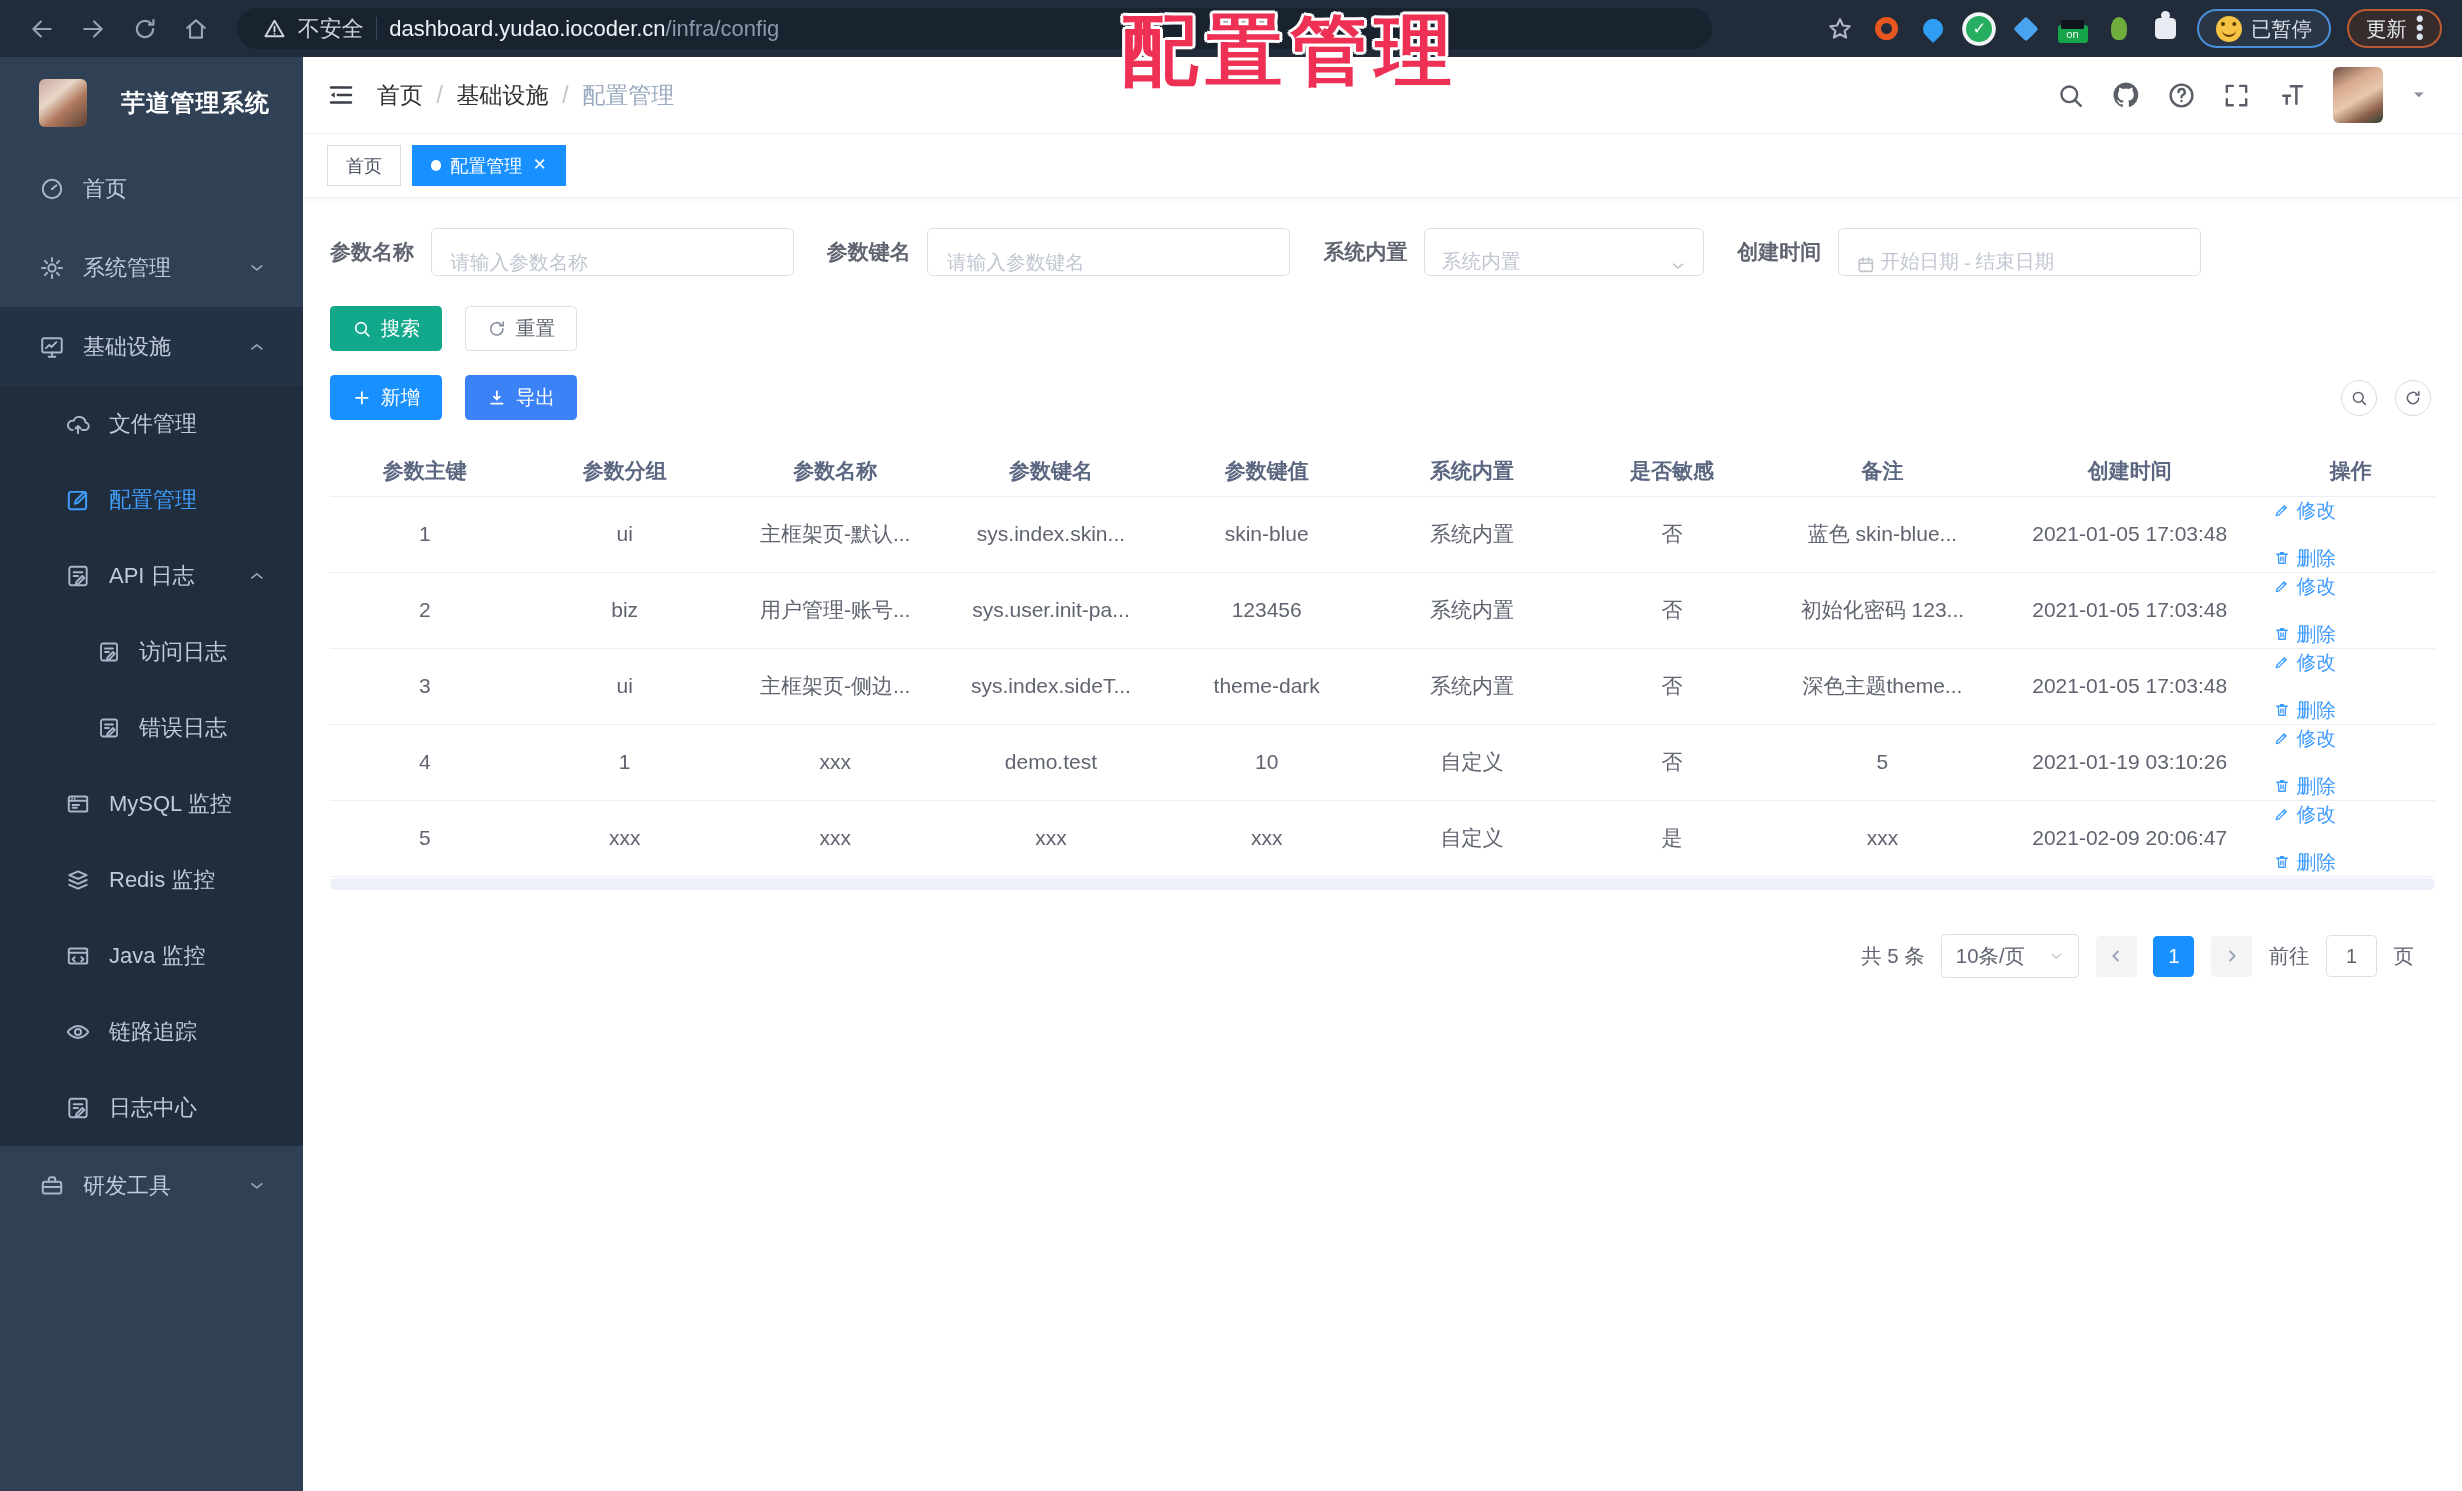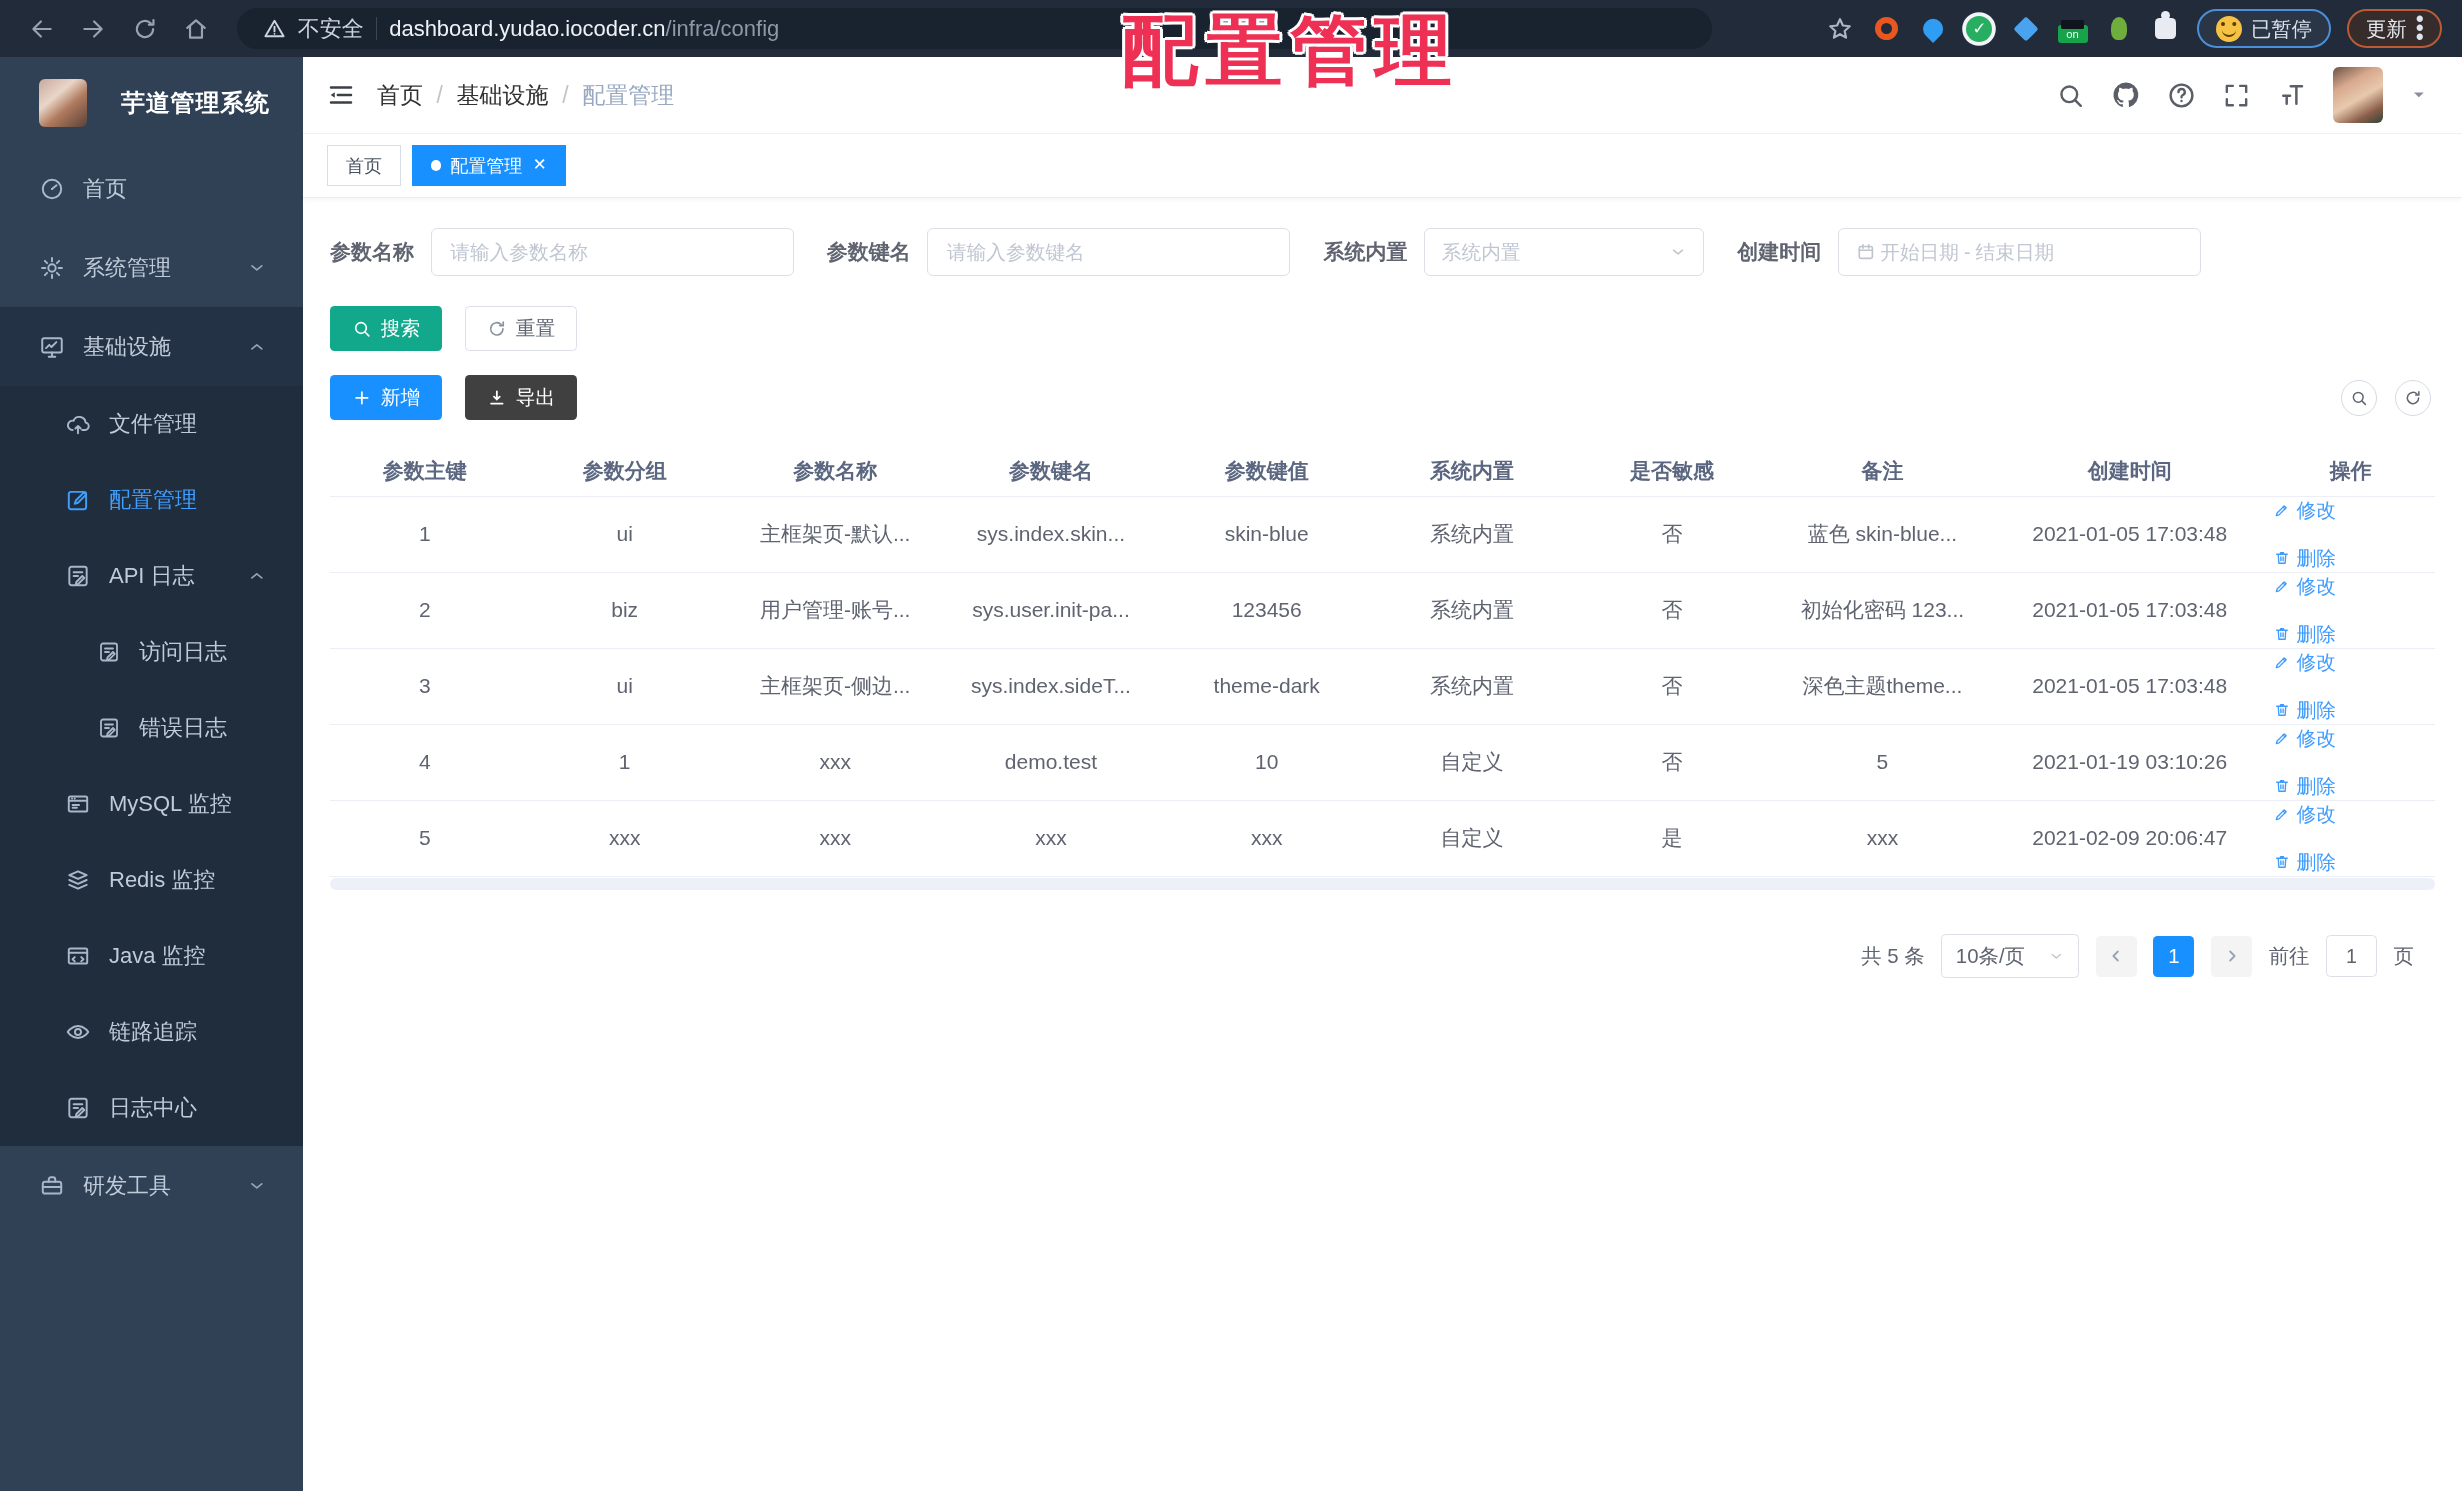--- a/index.html
+++ b/index.html
@@ -89,37 +89,37 @@
   .tag.active { background:#1890ff; border-color:#1890ff; color:#fff; }
   .tag-dot { width:10.6px; height:10.6px; border-radius:50%; background:#fff; }
   .tag-close { font-size:16.6px; line-height:1; margin-left:1.5px; }
 
   
   .content { padding:30px 27px 0 27px; position:relative; }
   .filter-row { display:flex; align-items:center; gap:16.6px; flex-wrap:nowrap; }
   .f-label { font-size:21px; font-weight:700; color:#5f6470; white-space:nowrap; }
   .f-group { display:flex; align-items:center; gap:16.6px; margin-right:16.6px; }
   .tbox { height:48px; border:0.8px solid #dcdfe6; border-radius:6px; background:#fff;
-    display:flex; align-items:center; padding:0 16.6px; font-size:19.7px; color:#bfc4cf; }
+    display:flex; align-items:flex-end; padding:0 16.6px; font-size:19.7px; color:#bfc4cf; }
   .tbox input { border:none; outline:none; font-size:19.7px; width:100%; background:transparent; color:#606266;
     font-family:inherit; }
   .tbox input::placeholder { color:#c0c6d2; }
   .w-input { width:363px; }
   .w-select { width:280px; justify-content:space-between; cursor:pointer; }
   .w-date { width:363px; gap:5px; cursor:pointer; }
   .ph { color:#c0c6d2; }
   .date-sep { color:#c0c6d2; }
 
   .btn-row { display:flex; align-items:center; gap:23px; margin-top:30px; }
   .btn { height:45px; border-radius:4.5px; display:flex; align-items:center; gap:9px; padding:0 21px;
     font-size:19.7px; cursor:pointer; border:0.8px solid transparent; }
   .btn-search { background:#11a88b; color:#fff; }
   .btn-plain  { background:#fff; color:#5f6470; border-color:#dcdfe6; }
   .btn-add    { background:#1890ff; color:#fff; }
-  .btn-export { background:#404040; color:#fff; }
+  .btn-export { background:#3b82f6; color:#fff; }
   .circle-btns { margin-left:auto; display:flex; gap:18px; margin-right:4.5px; }
   .cbtn { width:36px; height:36px; border-radius:50%; border:0.8px solid #d6dae2; color:#5f6672;
     display:flex; align-items:center; justify-content:center; background:#fff; cursor:pointer; }
 
   
   table.grid { width:100%; border-collapse:collapse; margin-top:26px; table-layout:fixed; }
   .grid th { height:50px; font-size:21px; font-weight:700; color:#5b6780; text-align:center;
     border-bottom:0.8px solid #ebeef5; padding:0 6px; }
   .grid td { height:73px; font-size:21px; color:#5f6470; text-align:center; border-bottom:0.8px solid #ebeef5;
     padding:0 6px; white-space:nowrap; overflow:hidden; }

